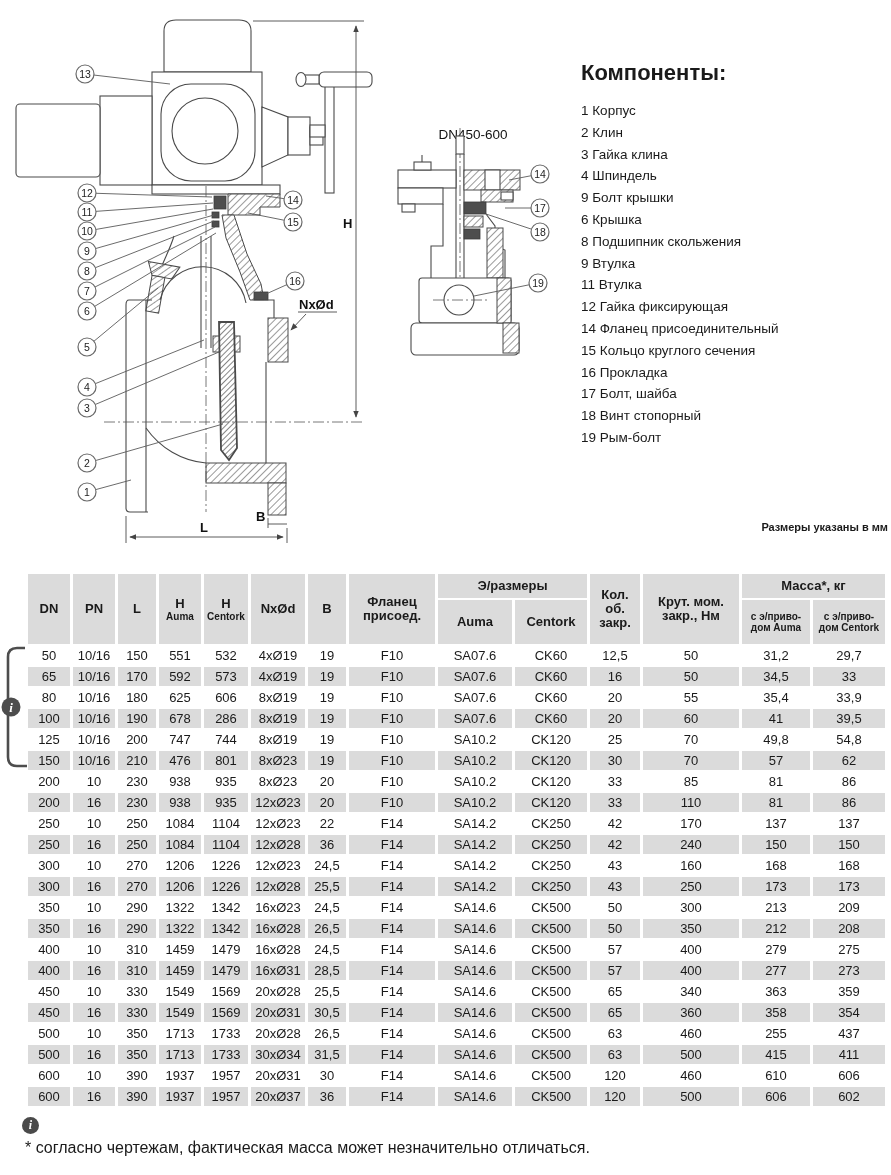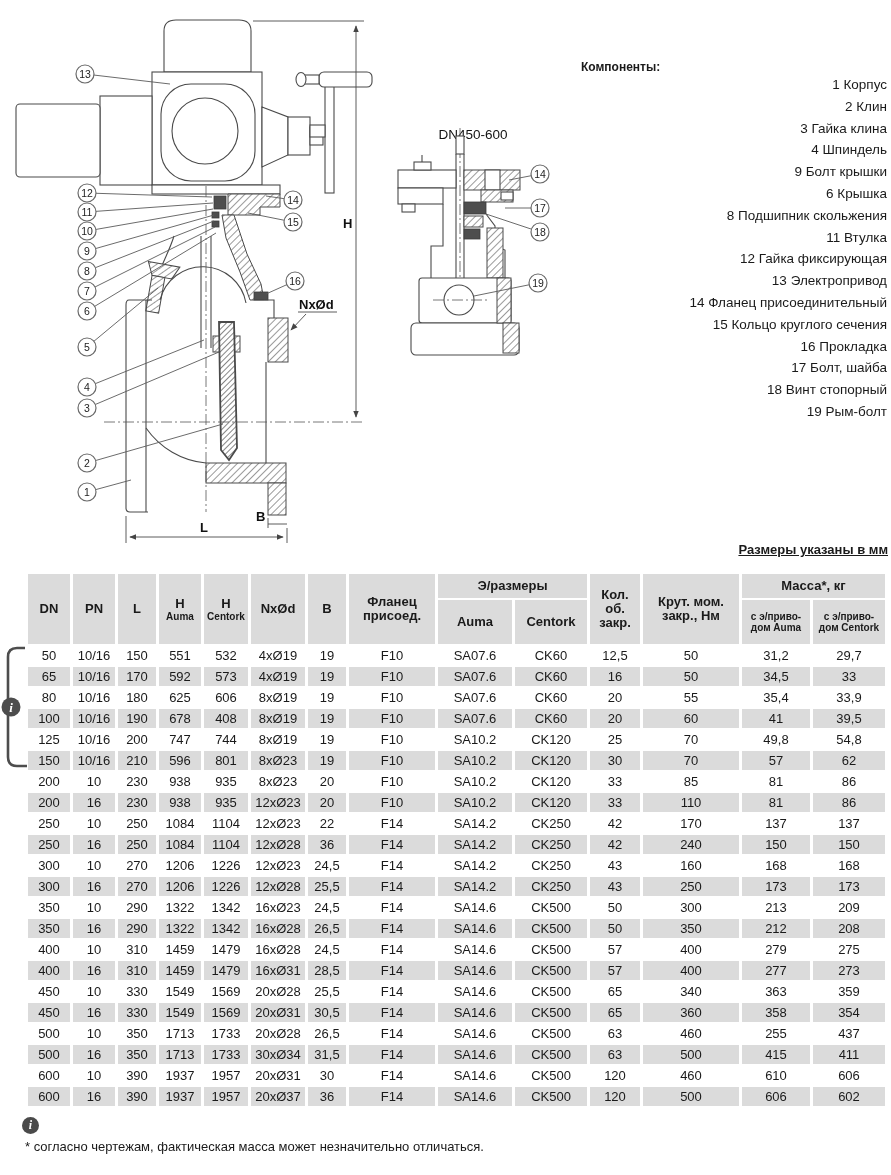--- a/index.html
+++ b/index.html
@@ -21,26 +21,26 @@
   .cl { stroke:#555; stroke-width:.8; stroke-dasharray:11 3 2 3; fill:none; }
   .dim { stroke:#4a4a4a; stroke-width:.9; fill:none; }
   .leader { stroke:#5a5a5a; stroke-width:.9; }
   .co-circle { fill:#fff; stroke:#6a6a6a; stroke-width:1.2; }
   .co-num { font:10.5px "Liberation Sans",sans-serif; fill:#222; text-anchor:middle; }
   .dimtext { font:bold 13px "Liberation Sans",sans-serif; fill:#111; }
   .dlabel { font:13.5px "Liberation Sans",sans-serif; fill:#111; text-anchor:middle; }
 
   
   .components { position:absolute; left:581px; top:60px; width:306px; }
-  .components h2 { font-size:12px; font-weight:bold; }
-  .components ul { list-style:none;text-align:right; }
+  .components h2 { font-size:22px; font-weight:bold; margin-bottom:14px; }
+  .components ul { list-style:none; }
   .components li { font-size:13.5px; line-height:21.8px; white-space:nowrap; }
 
   
-  .units-note { position:absolute; top:542px; right:3px; font-size:13px; font-weight:bold;text-decoration:underline; }
+  .units-note { position:absolute; top:521px; right:3px; font-size:11px; font-weight:bold; }
   table {
     position:absolute; left:25px; top:572px; width:863px;
     border-collapse:separate; border-spacing:3px 2px; table-layout:fixed;
   }
   th, td { background:#dbdbdb; text-align:center; vertical-align:middle; overflow:hidden; }
   th { font-size:13px; font-weight:bold; line-height:14px; padding:1px 2px; }
   td { font-size:13px; height:19px; padding:0 1px; white-space:nowrap; }
   tbody tr td { background:#fff; }
   tbody tr.shade td { background:#dbdbdb; }
   th.group { height:24px; }
@@ -51,21 +51,21 @@
   th.small span { display:block; font-size:10px; line-height:11px; }
 
   .bracket { position:absolute; left:1px; top:645px; }
 
   .fn1 { position:absolute; left:22px; top:1117px; font-size:13px; display:flex; align-items:center; gap:8px; }
   .info-icon {
     width:17px; height:17px; border-radius:50%; background:#4a4a4a; color:#fff;
     font:bold italic 12px "Liberation Serif", serif;
     display:inline-flex; align-items:center; justify-content:center; flex:0 0 17px;
   }
-  .fn2 { position:absolute; left:25px; top:1139px; font-size:13px; }
+  .fn2 { position:absolute; left:25px; top:1139px; font-size:16px; }
 </style>
 </head>
 <body>
 
 <div class="page">
 
   <svg class="main-drawing" width="395" height="548" viewBox="0 0 395 548">
     <defs>
       <pattern id="hatchM" patternUnits="userSpaceOnUse" width="5" height="5" patternTransform="rotate(45)">
         <rect width="5" height="5" fill="#fff"></rect>
@@ -291,23 +291,23 @@
   <div class="components">
     <h2>Компоненты:</h2>
     <ul>
         <li>1 Корпус</li>
         <li>2 Клин</li>
         <li>3 Гайка клина</li>
         <li>4 Шпиндель</li>
         <li>9 Болт крышки</li>
         <li>6 Крышка</li>
         <li>8 Подшипник скольжения</li>
+        <li>9 Втулка</li>
         <li>11 Втулка</li>
         <li>12 Гайка фиксирующая</li>
-        <li>13 Электропривод</li>
         <li>14 Фланец присоединительный</li>
         <li>15 Кольцо круглого сечения</li>
         <li>16 Прокладка</li>
         <li>17 Болт, шайба</li>
         <li>18 Винт стопорный</li>
         <li>19 Рым-болт</li>
       </ul>
   </div>
 
   <div class="units-note">Размеры указаны в мм</div>
@@ -410,21 +410,21 @@
           <td>20</td>
           <td>55</td>
           <td>35,4</td>
           <td>33,9</td>
         </tr>
         <tr class="shade">
           <td>100</td>
           <td>10/16</td>
           <td>190</td>
           <td>678</td>
-          <td>408</td>
+          <td>286</td>
           <td>8xØ19</td>
           <td>19</td>
           <td>F10</td>
           <td>SA07.6</td>
           <td>CK60</td>
           <td>20</td>
           <td>60</td>
           <td>41</td>
           <td>39,5</td>
         </tr>
@@ -441,21 +441,21 @@
           <td>CK120</td>
           <td>25</td>
           <td>70</td>
           <td>49,8</td>
           <td>54,8</td>
         </tr>
         <tr class="shade">
           <td>150</td>
           <td>10/16</td>
           <td>210</td>
-          <td>596</td>
+          <td>476</td>
           <td>801</td>
           <td>8xØ23</td>
           <td>19</td>
           <td>F10</td>
           <td>SA10.2</td>
           <td>CK120</td>
           <td>30</td>
           <td>70</td>
           <td>57</td>
           <td>62</td>

